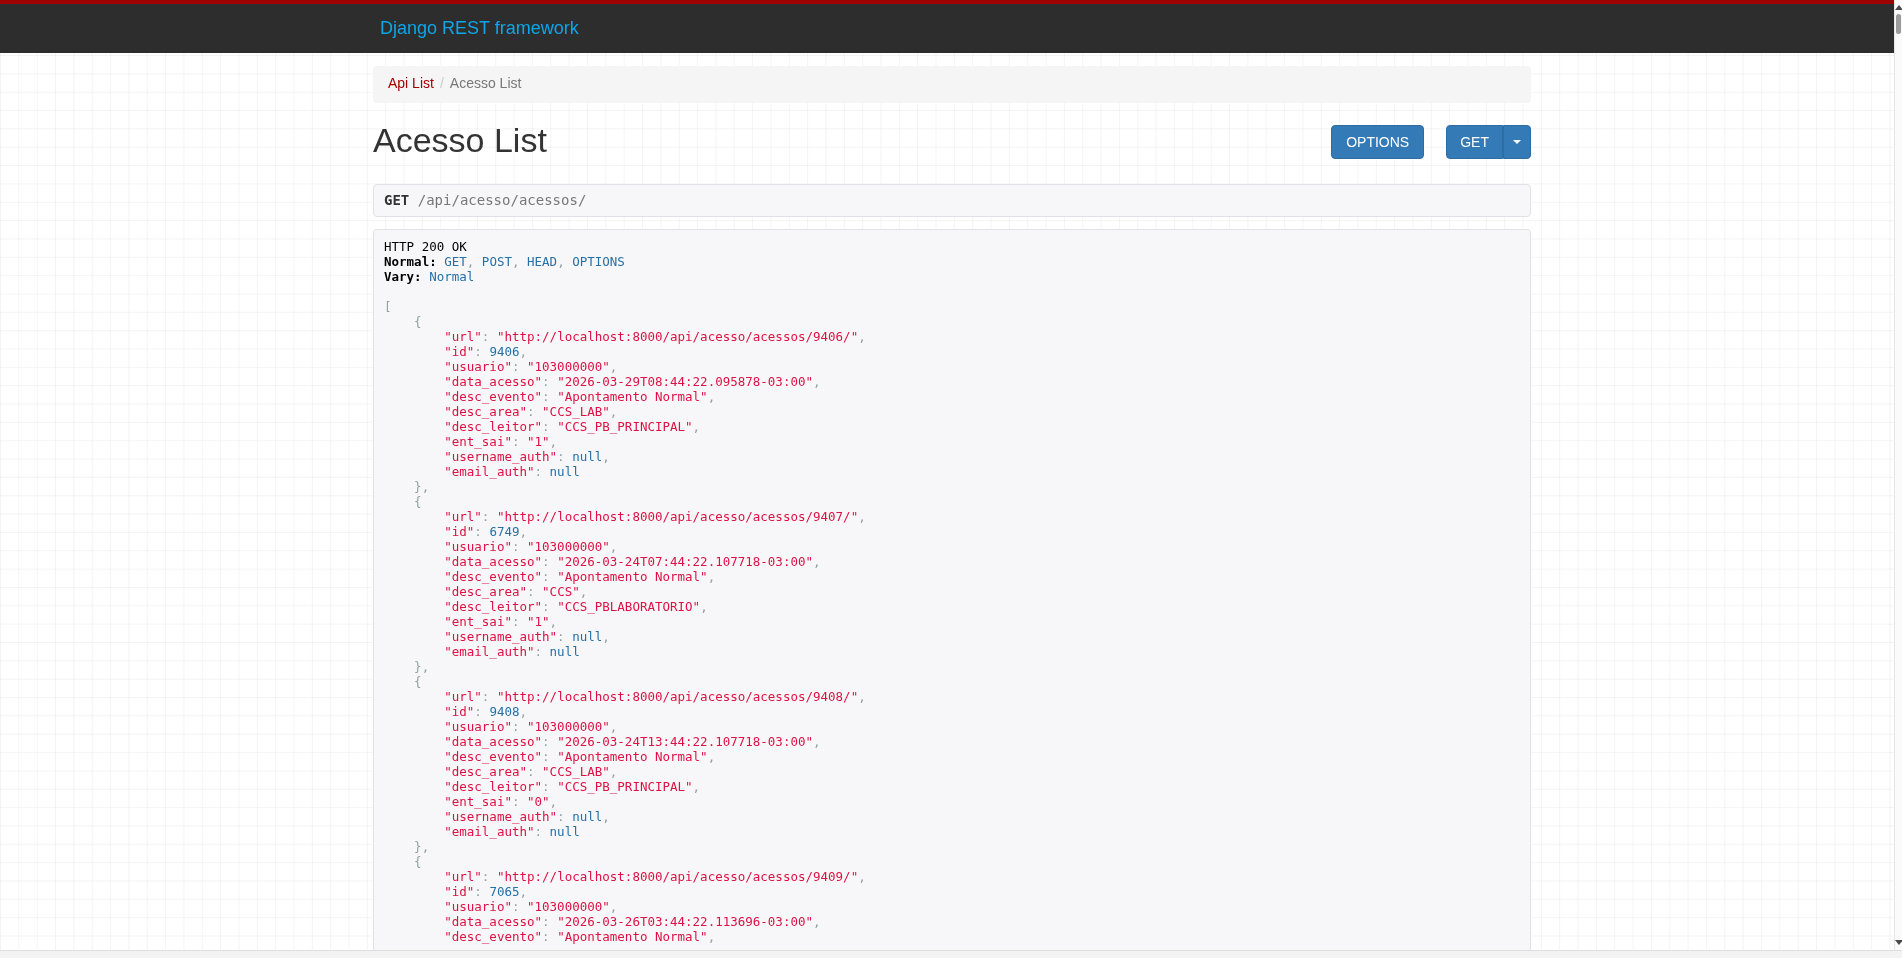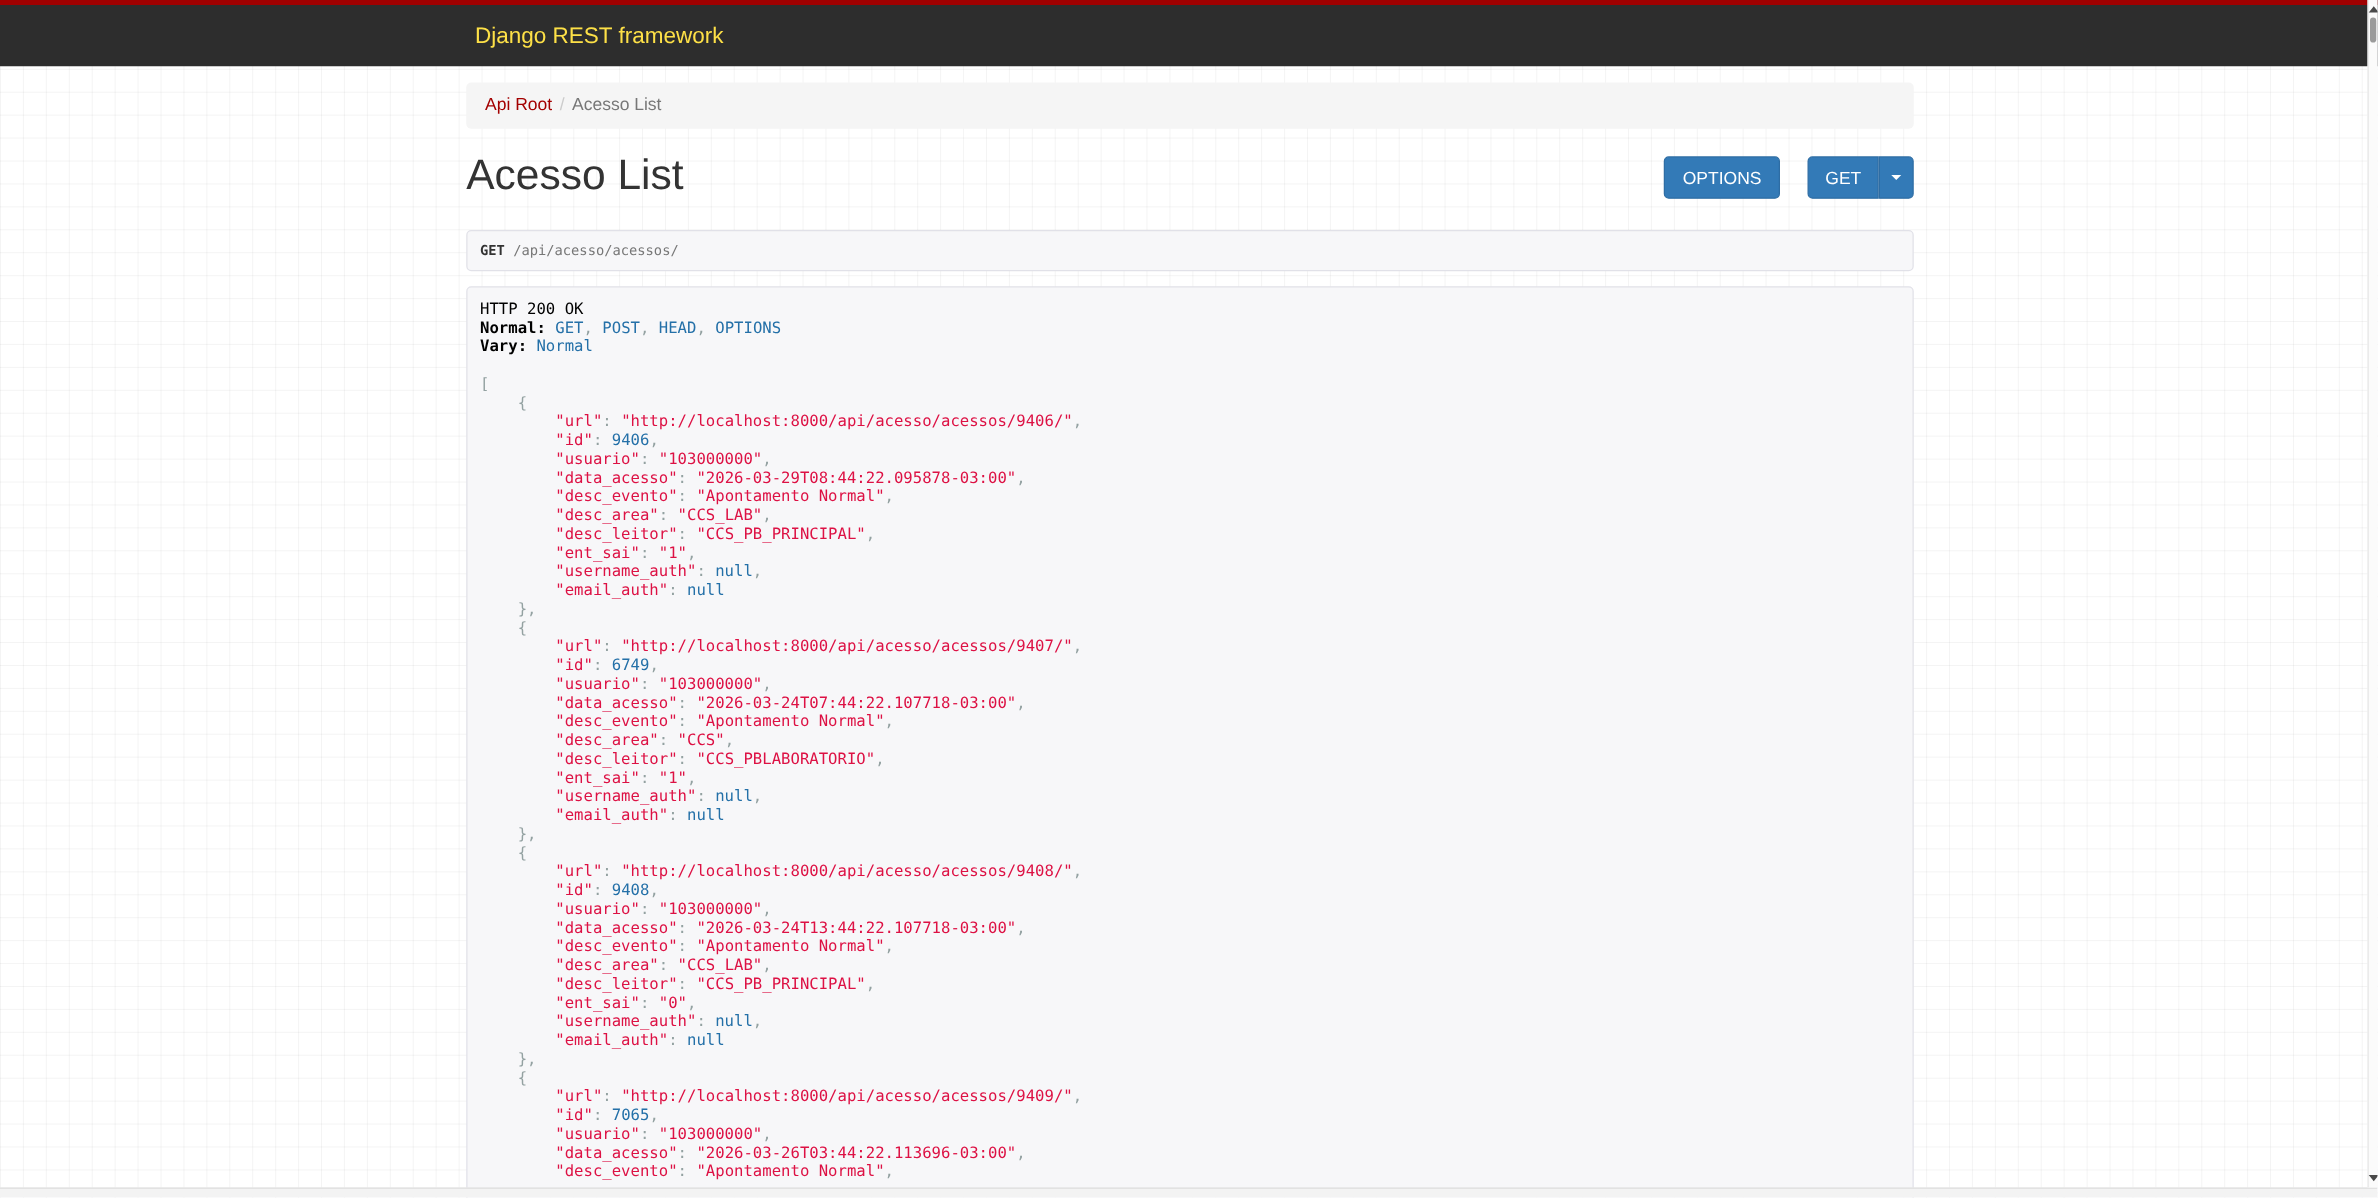--- a/index.html
+++ b/index.html
@@ -13,21 +13,21 @@
     background-size: 18.35px 18.35px;
     position: relative;
   }
 
   
   .navbar {
     position: absolute; top: 0; left: 0; width: 100%; height: 53px;
     background: #2d2d2d; border-top: 4px solid #9f0000; z-index: 5;
   }
   .navbar .brand {
-    display: inline-block; margin-left: 380px; color: #fde047;
+    display: inline-block; margin-left: 380px; color: #0ea5e9;
     font-size: 18px; line-height: 49px; text-decoration: none; cursor: pointer;
   }
 
   
   .container { position: absolute; top: 53px; left: 373px; width: 1158px; }
 
   
   .breadcrumb {
     margin-top: 13px; background: #f5f5f5; border-radius: 4px;
     padding: 9px 15px; font-size: 14px; color: #777; height: 37px;
@@ -54,21 +54,21 @@
     display: inline-block; width: 0; height: 0;
     border-left: 4px solid transparent; border-right: 4px solid transparent;
     border-top: 4px solid #ffffff;
   }
   .gap22 { width: 22px; }
 
   
   .request-box {
     margin-top: 21px; background: #f7f7f9; border: 1px solid #e1e1e8;
     border-radius: 4px; padding: 8px 10px;
-    font-family: "DejaVu Sans Mono", monospace; font-size: 11px; line-height: 15px;
+    font-family: "DejaVu Sans Mono", monospace; font-size: 14px; line-height: 15px;
   }
   .request-box .method { font-weight: bold; color: #333; }
   .request-box .path { color: #777; }
 
   .response-box {
     margin-top: 12px; background: #f7f7f9; border: 1px solid #e1e1e8;
     border-radius: 4px; padding: 9px 10px; min-height: 900px;
   }
   .code {
     font-family: "DejaVu Sans Mono", monospace; font-size: 12.5px;
@@ -108,21 +108,21 @@
 </head>
 <body>
 
 <div class="navbar">
   <a class="brand">Django REST framework</a>
 </div>
 
 <div class="container">
 
   <div class="breadcrumb">
-    <a class="crumb-link">Api Root</a><span class="sep">/</span><span class="active">Acesso List</span>
+    <a class="crumb-link">Api List</a><span class="sep">/</span><span class="active">Acesso List</span>
   </div>
 
   <div class="header-row">
     <h1 class="page-title">Acesso List</h1>
     <div class="btn-group-right">
       <button class="btn">OPTIONS</button>
       <span class="gap22"></span>
       <button class="btn btn-get-main">GET</button>
       <button class="btn btn-get-caret">
           <span class="caret"></span>

